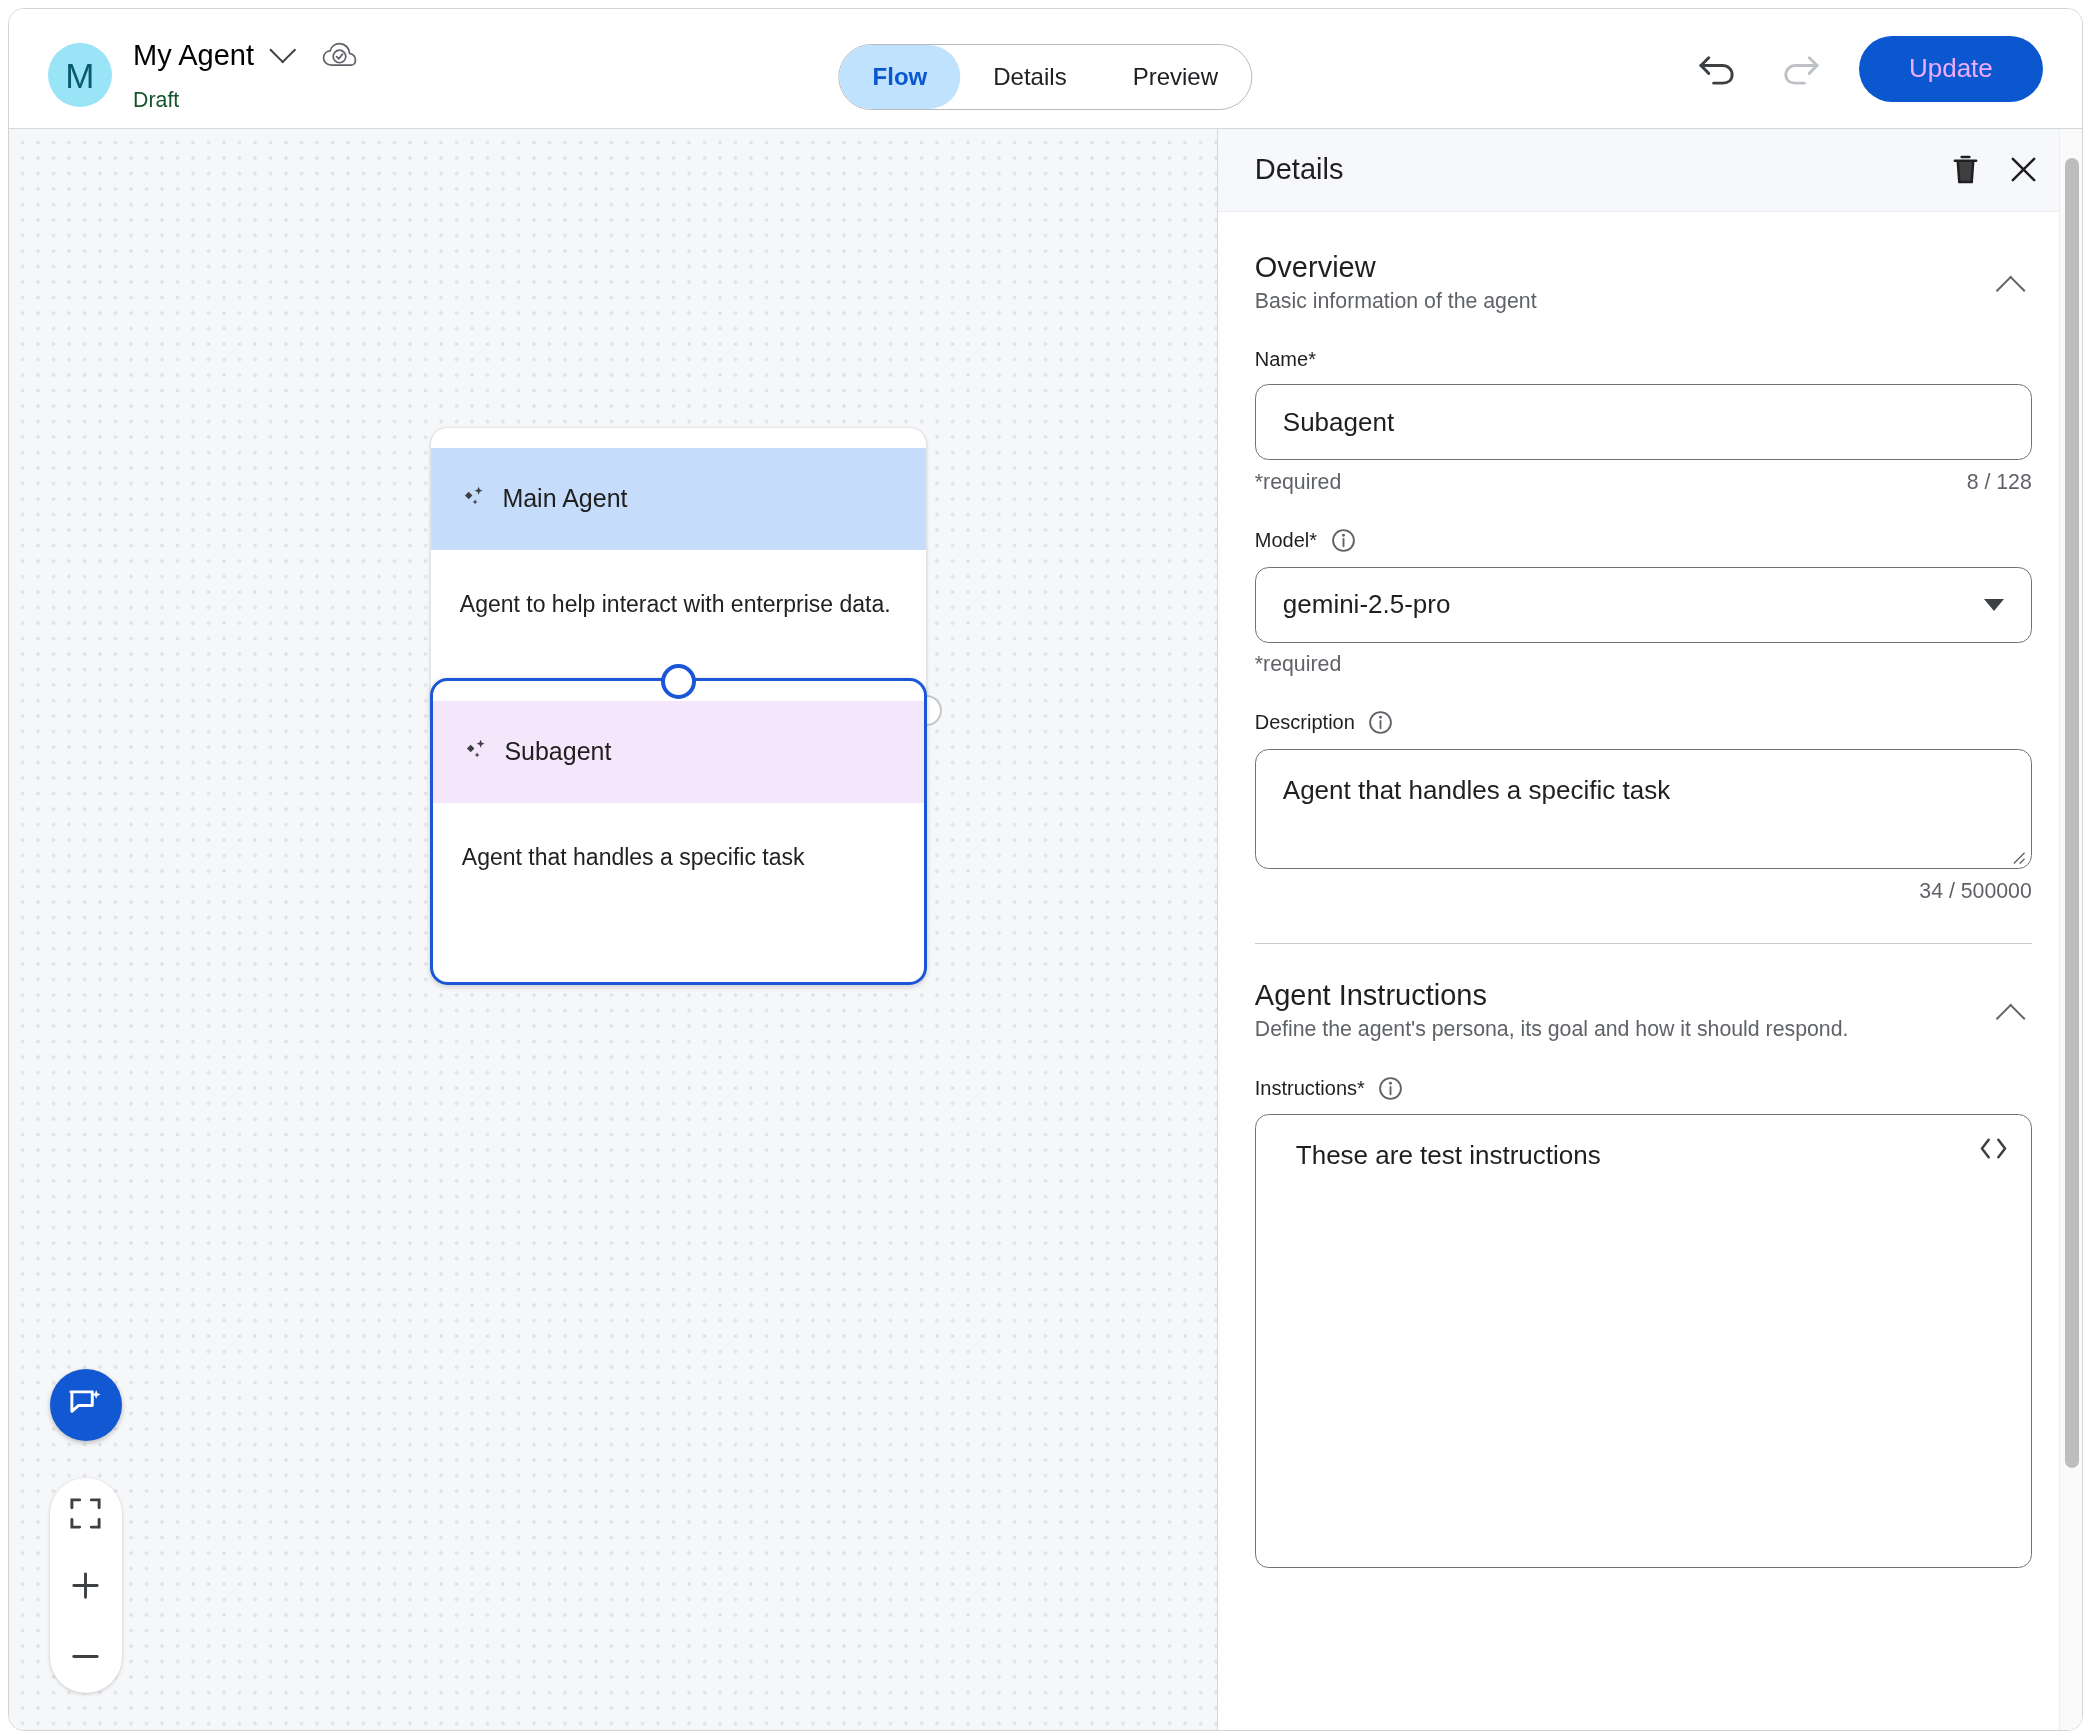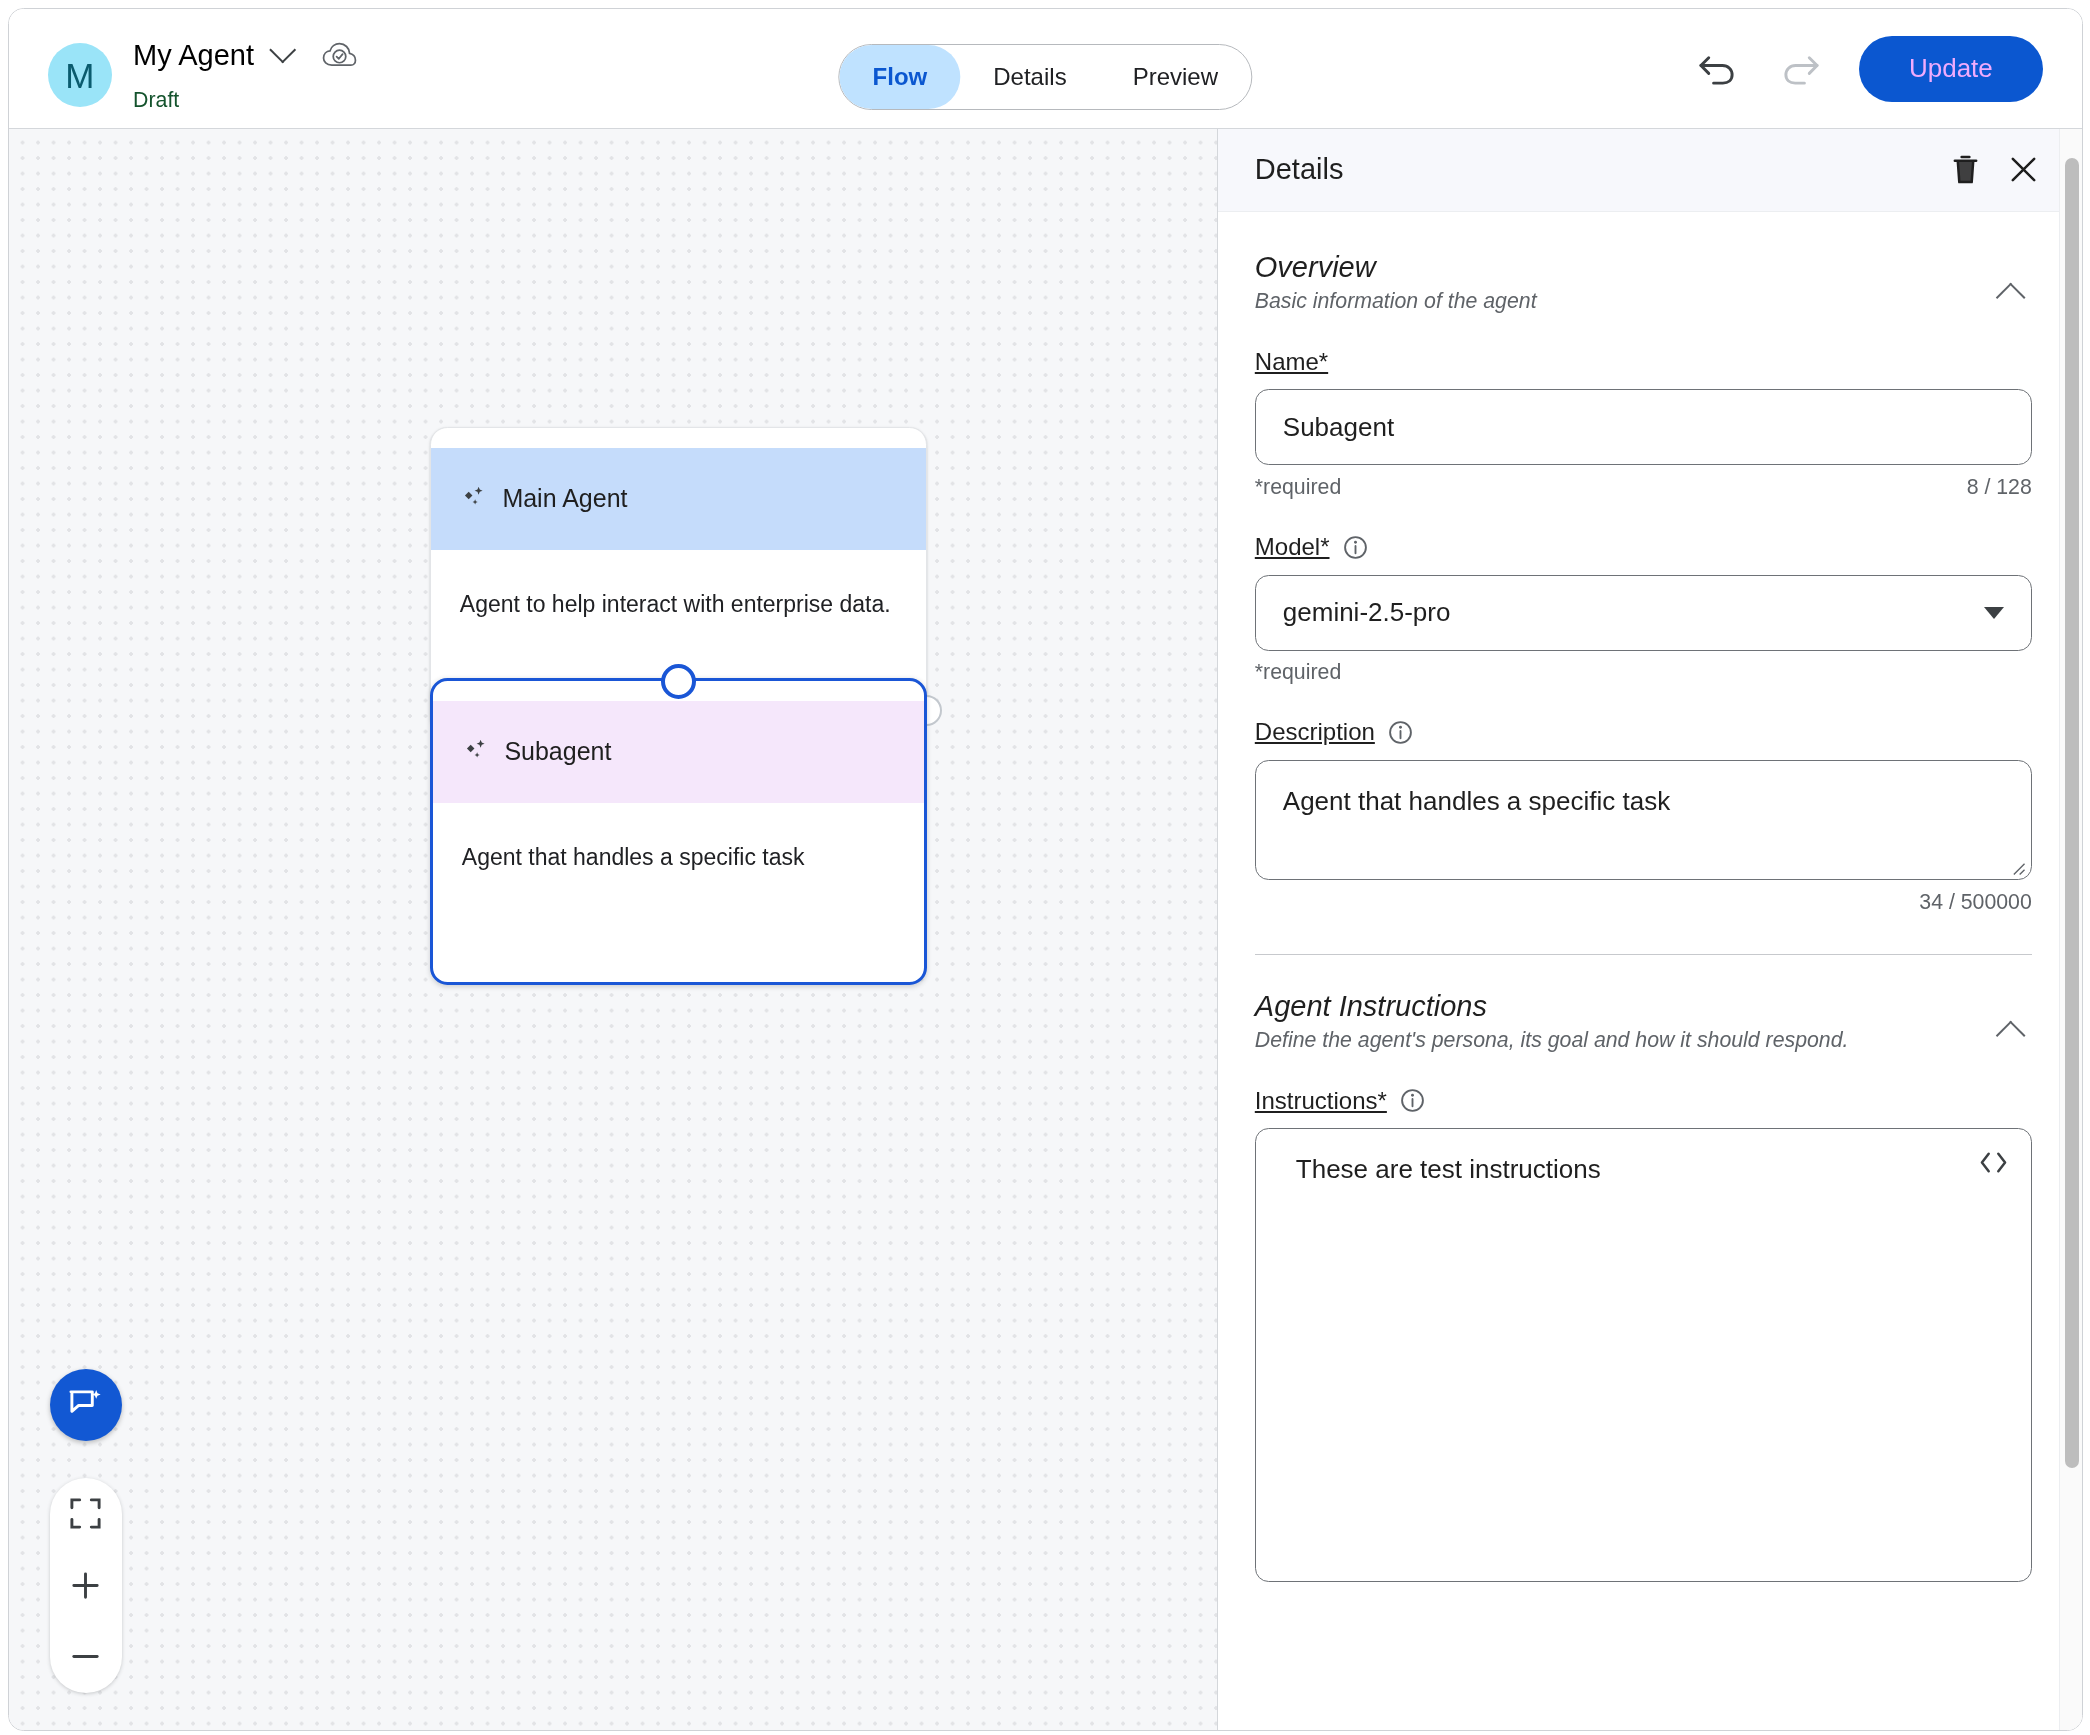--- a/index.html
+++ b/index.html
@@ -140,29 +140,29 @@
   .panel-head {
     height: 83px; background: #f7f8fc; display: flex; align-items: center;
     padding: 0 29px 0 37px; border-bottom: 1px solid #eceef1;
   }
   .panel-title { font-size: 29px; color: #1f1f1f; font-weight: 400; flex: 1; }
   .panel-head .icon-btn { width: 58px; height: 58px; }
 
   .panel-scroll { position: absolute; left: 0; top: 83px; right: 0; bottom: 0; overflow: hidden; }
   .panel-inner { padding: 37px 50px 0 37px; }
 
-  .sect-head { display: flex; align-items: flex-end; font-style: italic; }
+  .sect-head { display: flex; align-items: center; }
   .sect-head-text { flex: 1; }
   .sect-title { font-size: 29px; color: #1f1f1f; line-height: 37px; }
   .sect-sub { font-size: 21.3px; color: #5f6368; margin-top: 2px; line-height: 27px; }
   .collapse { width: 43px; height: 43px; display: flex; align-items: center; justify-content: center; cursor: pointer; margin-top: 9.7px; }
   .chev-up { width: 21.3px; height: 21.3px; border-left: 2.9px solid #5f6368; border-top: 2.9px solid #5f6368; transform: rotate(45deg) translate(2.9px,2.9px); }
 
   .field { margin-top: 33px; }
-  .field-label { font-size: 24px; color: #1f1f1f; display: flex; align-items: center; gap: 13.6px; text-decoration: underline; }
+  .field-label { font-size: 20px; color: #1f1f1f; display: flex; align-items: center; gap: 13.6px; }
   .info-i { width: 25px; height: 25px; }
 
   .txtbox {
     margin-top: 13.6px; border: 1px solid #6e7277; border-radius: 13.6px;
     background: #fff; display: flex; align-items: center;
     font-size: 26px; color: #1f1f1f; padding: 0 27px; height: 76px;
   }
   .txtbox.select { justify-content: space-between; border-radius: 13.6px; }
   .caret-dn { width: 0; height: 0; border-left: 10.7px solid transparent; border-right: 10.7px solid transparent; border-top: 12.6px solid #3c4043; }
 

